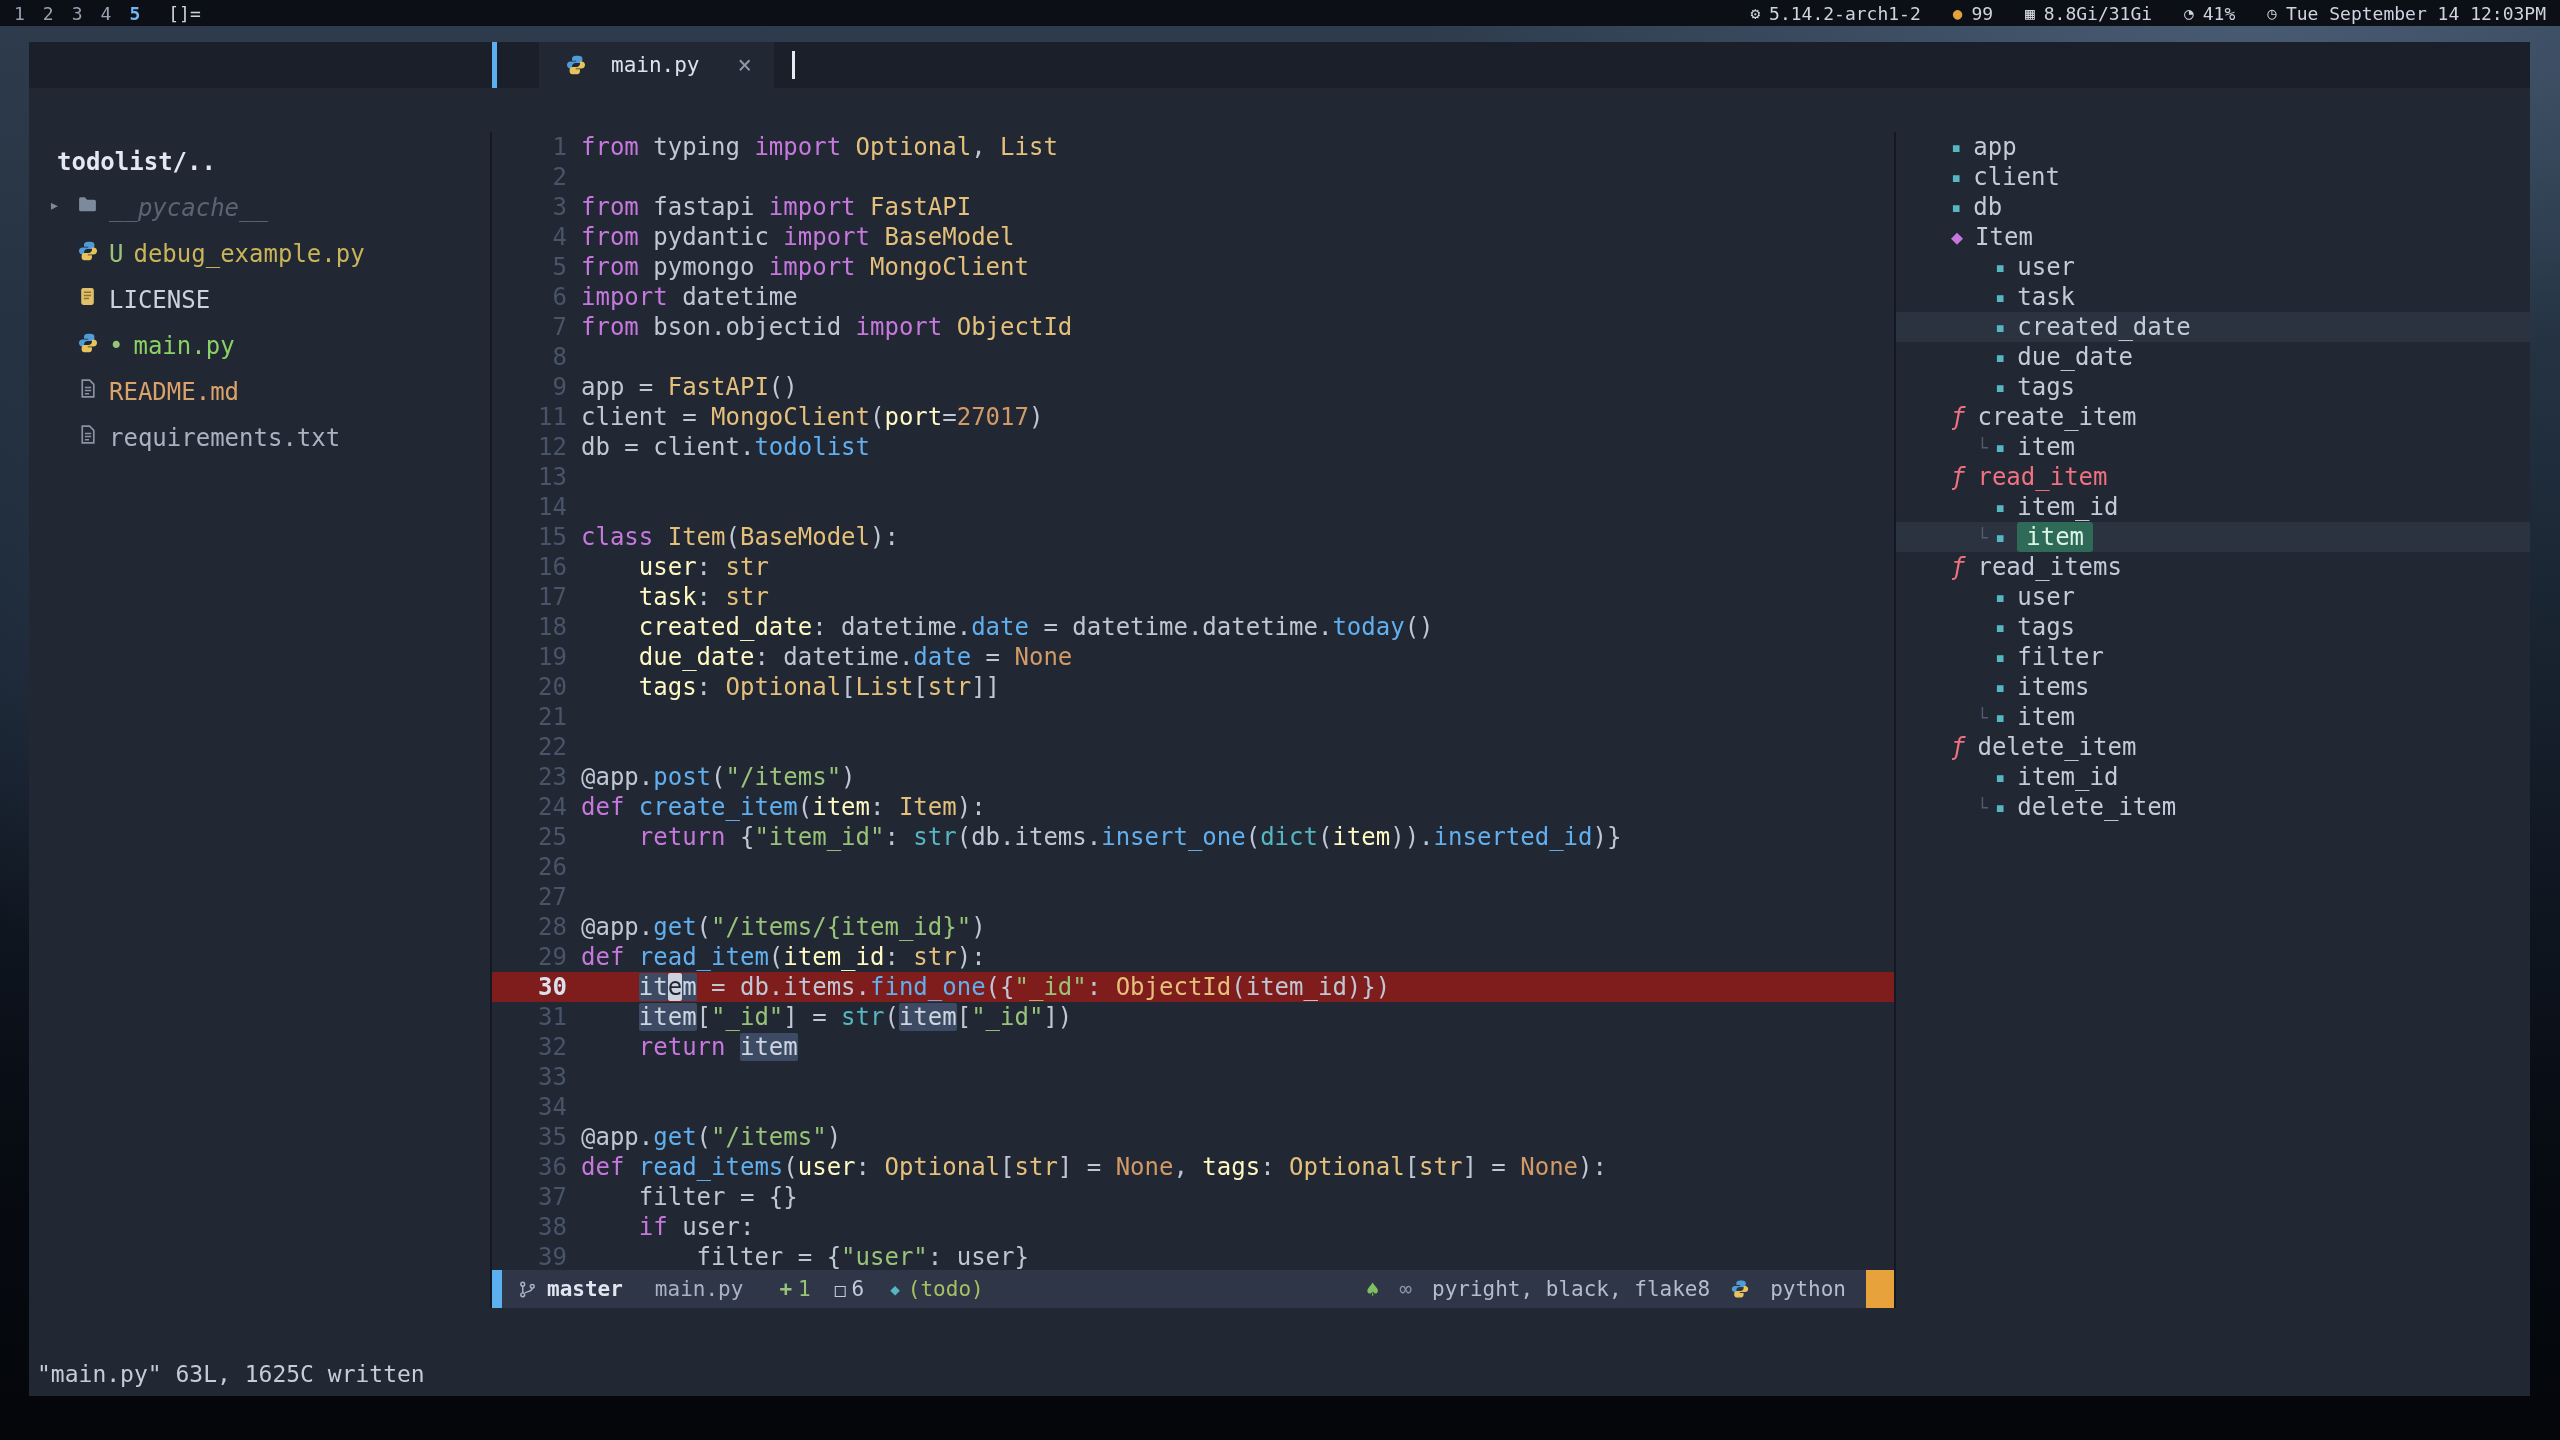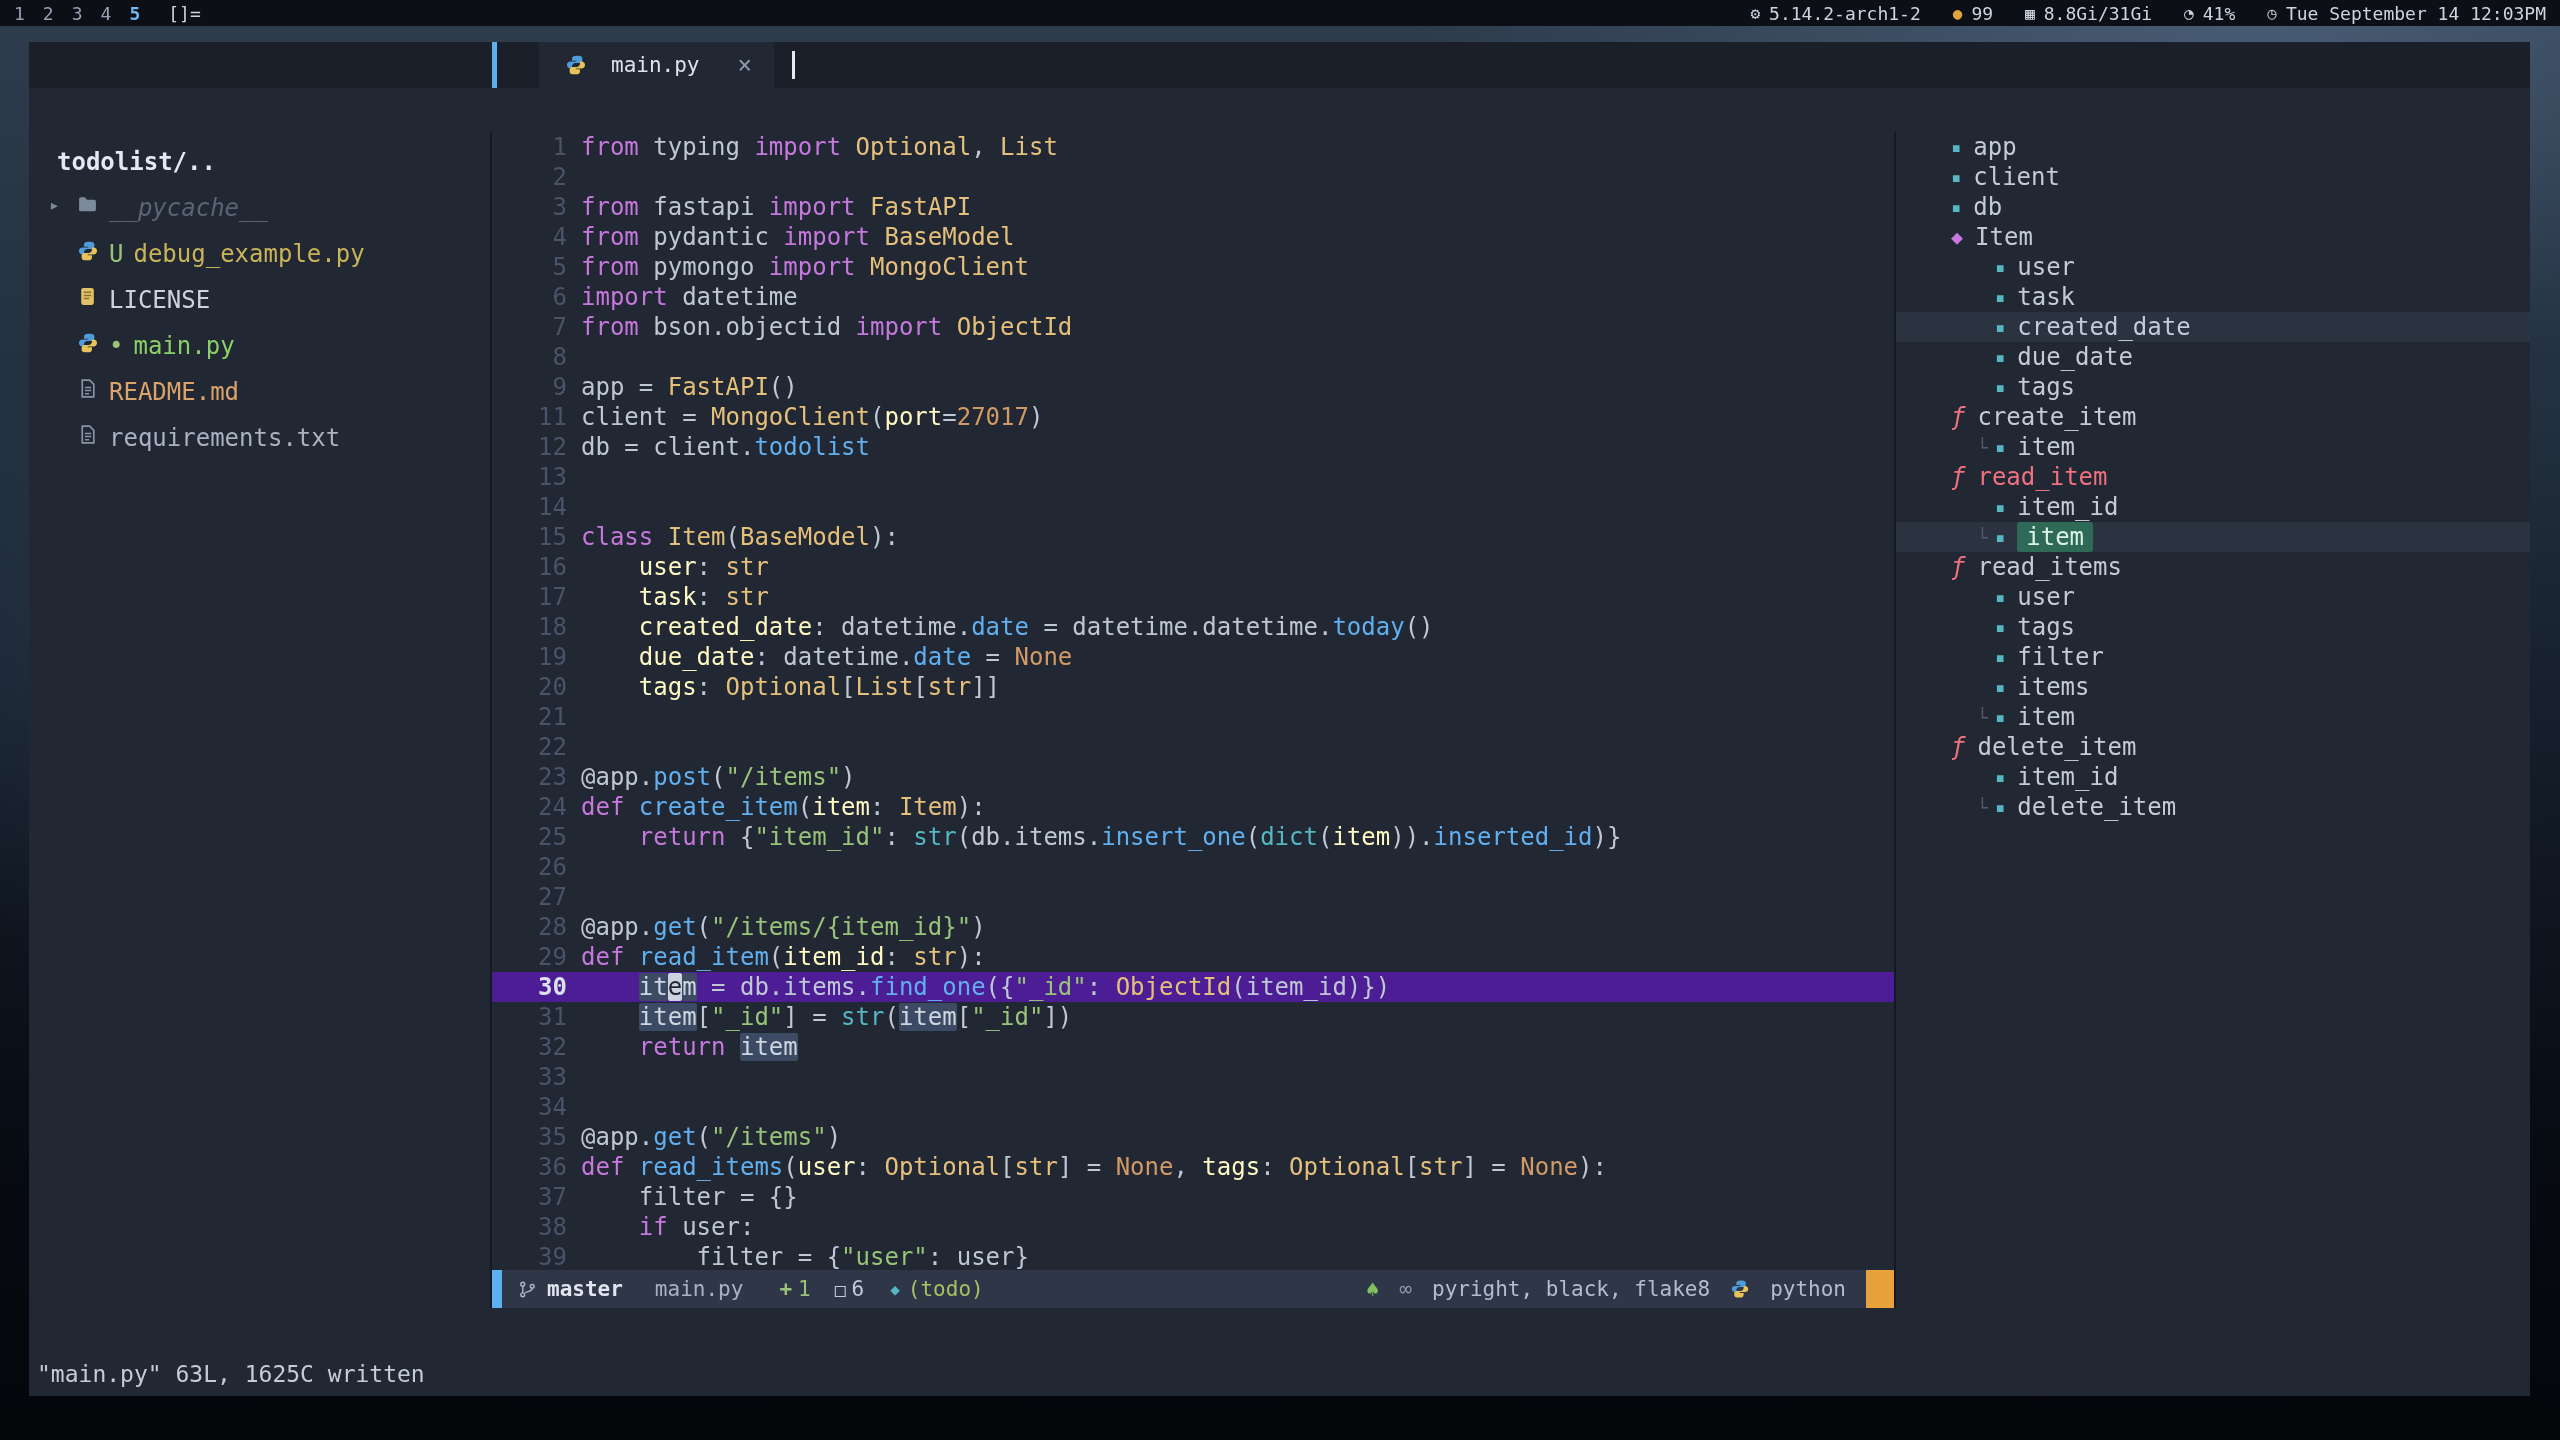--- a/index.html
+++ b/index.html
@@ -43,21 +43,21 @@
   .nm-ignored{color:#5b6474;font-style:italic;}
   .nm-untracked{color:#c9b458;}
   .nm-open{color:#8bd064;}
   .nm-changed{color:#dba36a;}
   .nm-normal{color:#ccd2de;}
   .nm-dim{color:#aab2c2;}
   
   #editor-col{flex:0 0 1402px;display:flex;flex-direction:column;min-width:0;}
   #code{flex:1;overflow:hidden;font-size:24px;line-height:30px;}
   .cl{display:flex;height:30px;white-space:pre;}
-  .cl.cur{background:#4c1d95;align-items:flex-end;}
+  .cl.cur{background:#7f1d1d;align-items:flex-end;}
   .ln{flex:0 0 75px;text-align:right;color:#495468;}
   .cl.cur .ln{color:#dbe1ec;font-weight:bold;}
   .lc{padding-left:14px;color:#bfc7d5;}
   .tk-k{color:#c678dd;} .tk-f{color:#bfc7d5;} .tk-t{color:#e5c07b;} .tk-s{color:#98c379;}
   .tk-n{color:#d19a66;} .tk-p{color:#fef9c3;} .tk-fn{color:#61afef;} .tk-b{color:#56b6c2;}
   .tk-hl{background:#3c4b63;border-radius:2px;color:#cfd6e2;}
   .tk-cur{background:#ccd3de;color:#1d2330;border-radius:2px;}
   
   #statusline{flex:0 0 38px;background:#2f3648;display:flex;align-items:center;font-size:21px;
     color:#aeb6c8;position:relative;}

